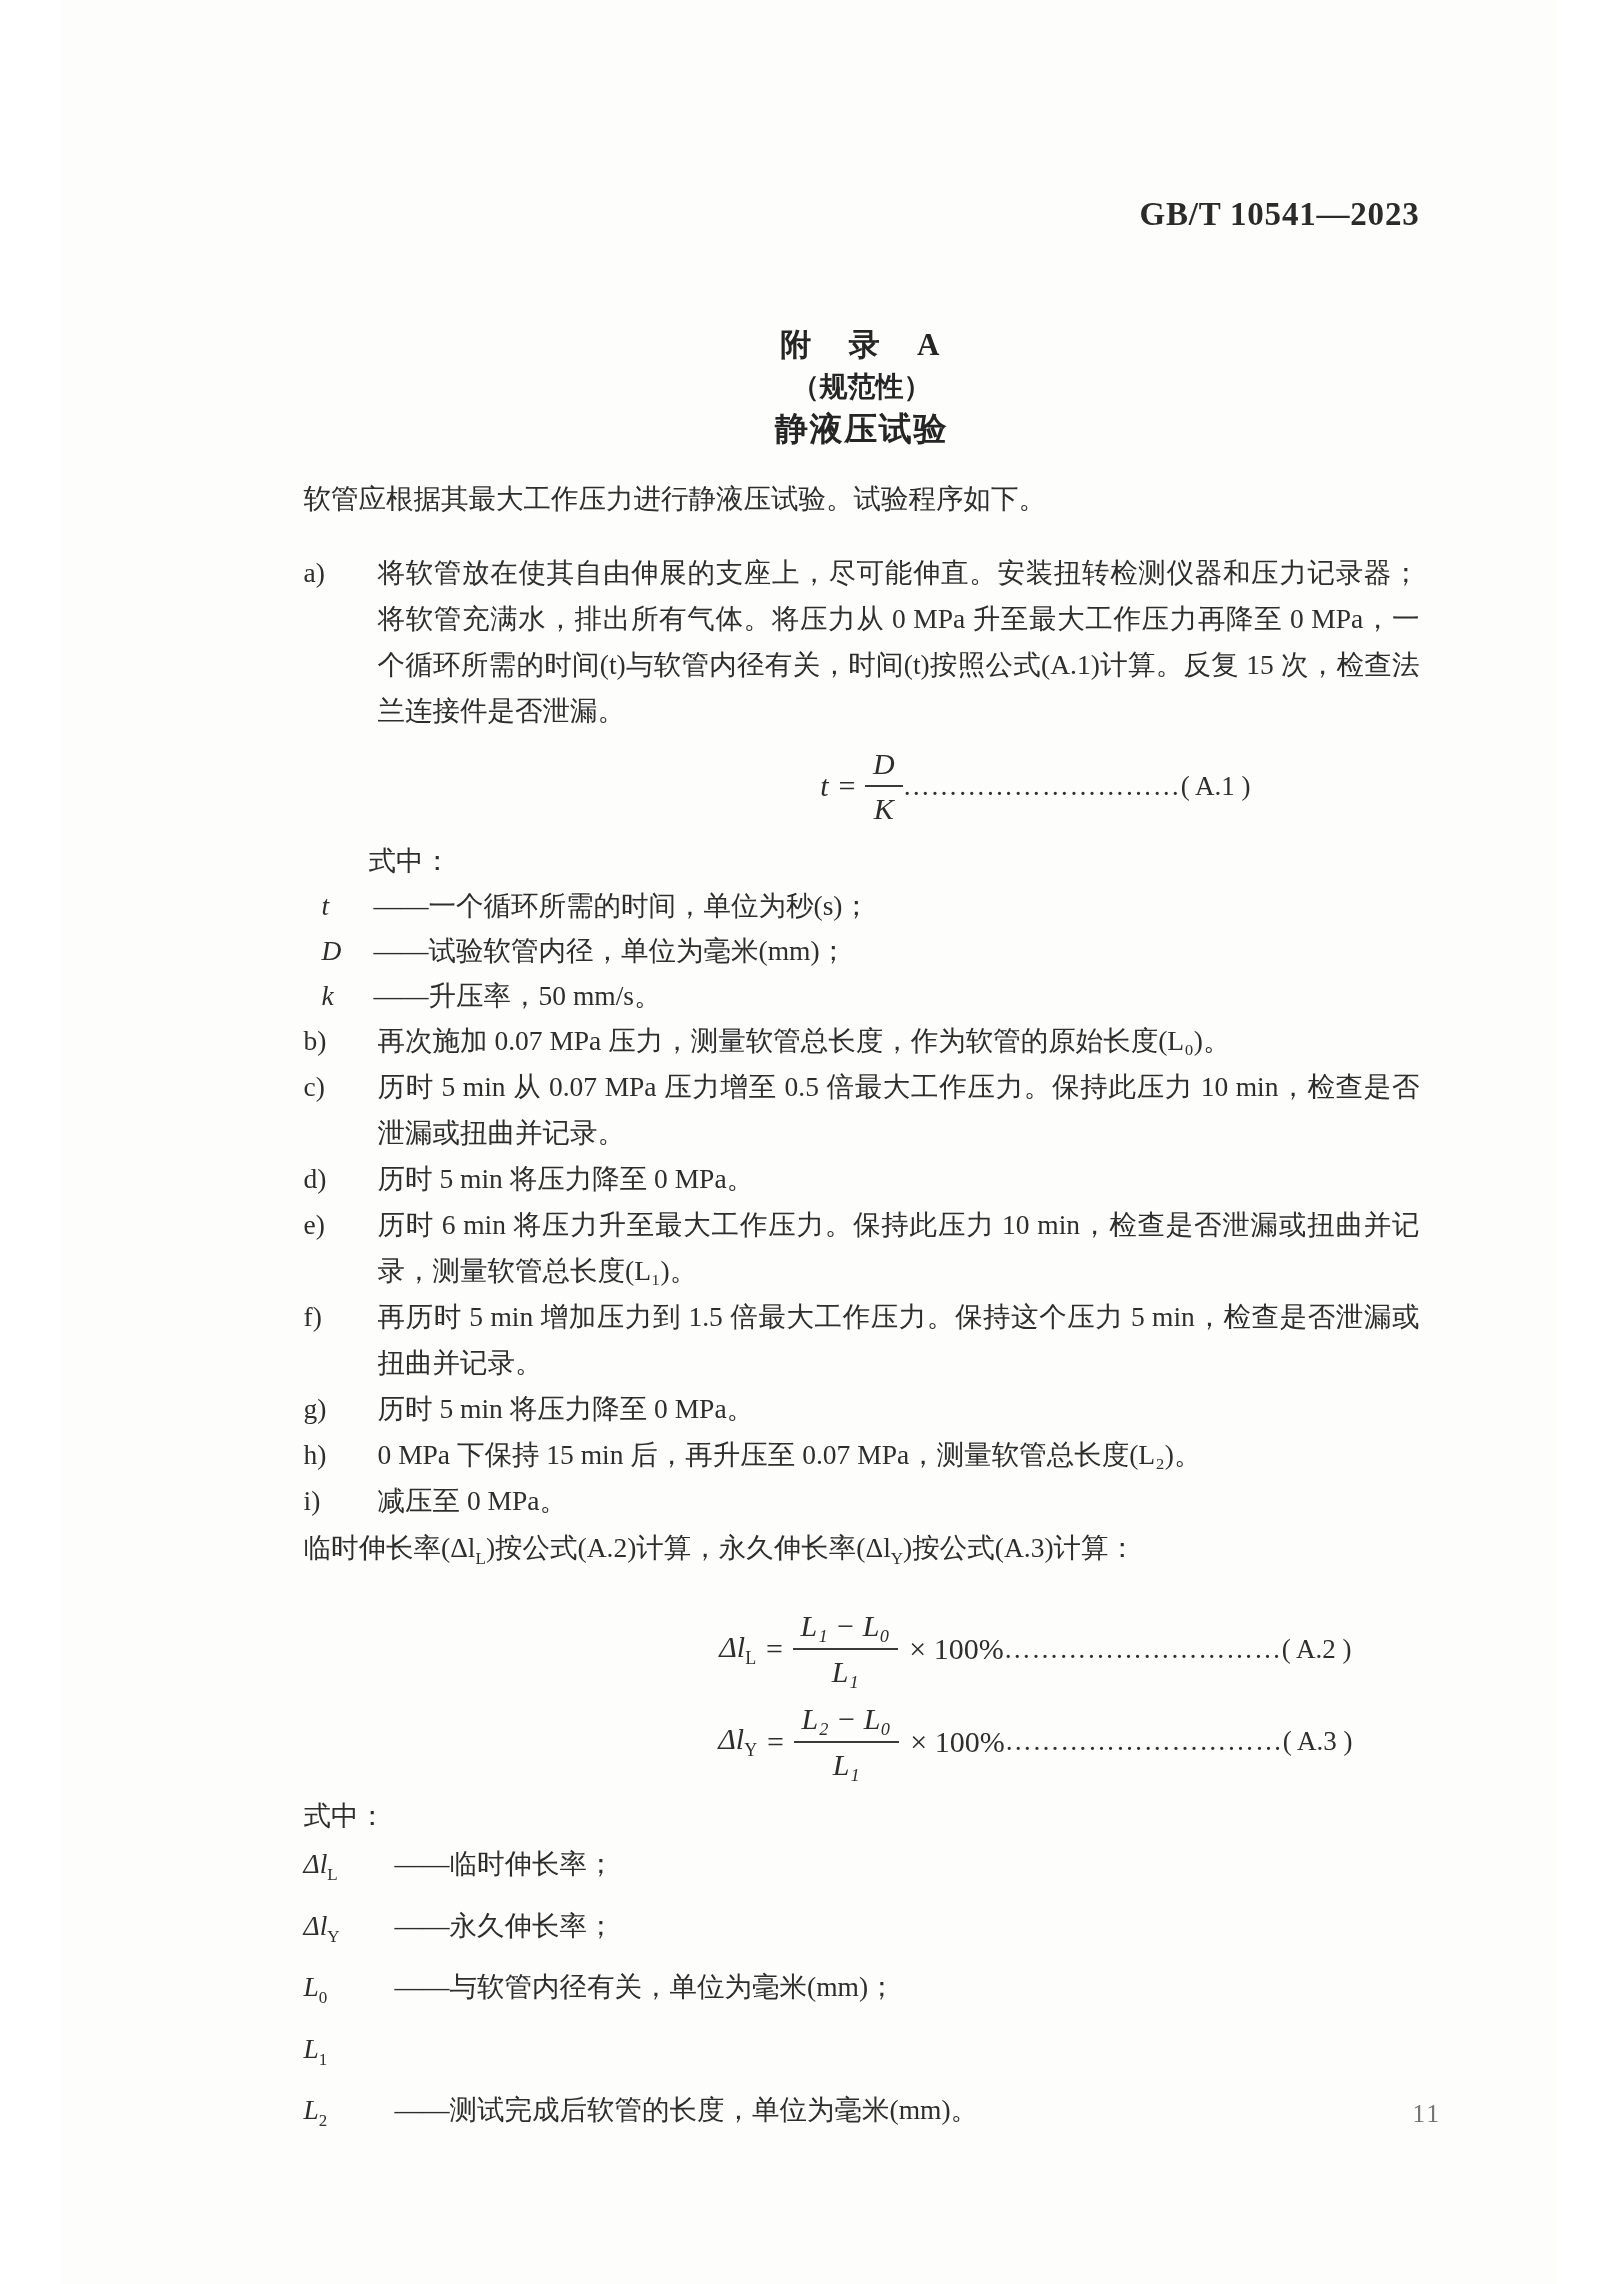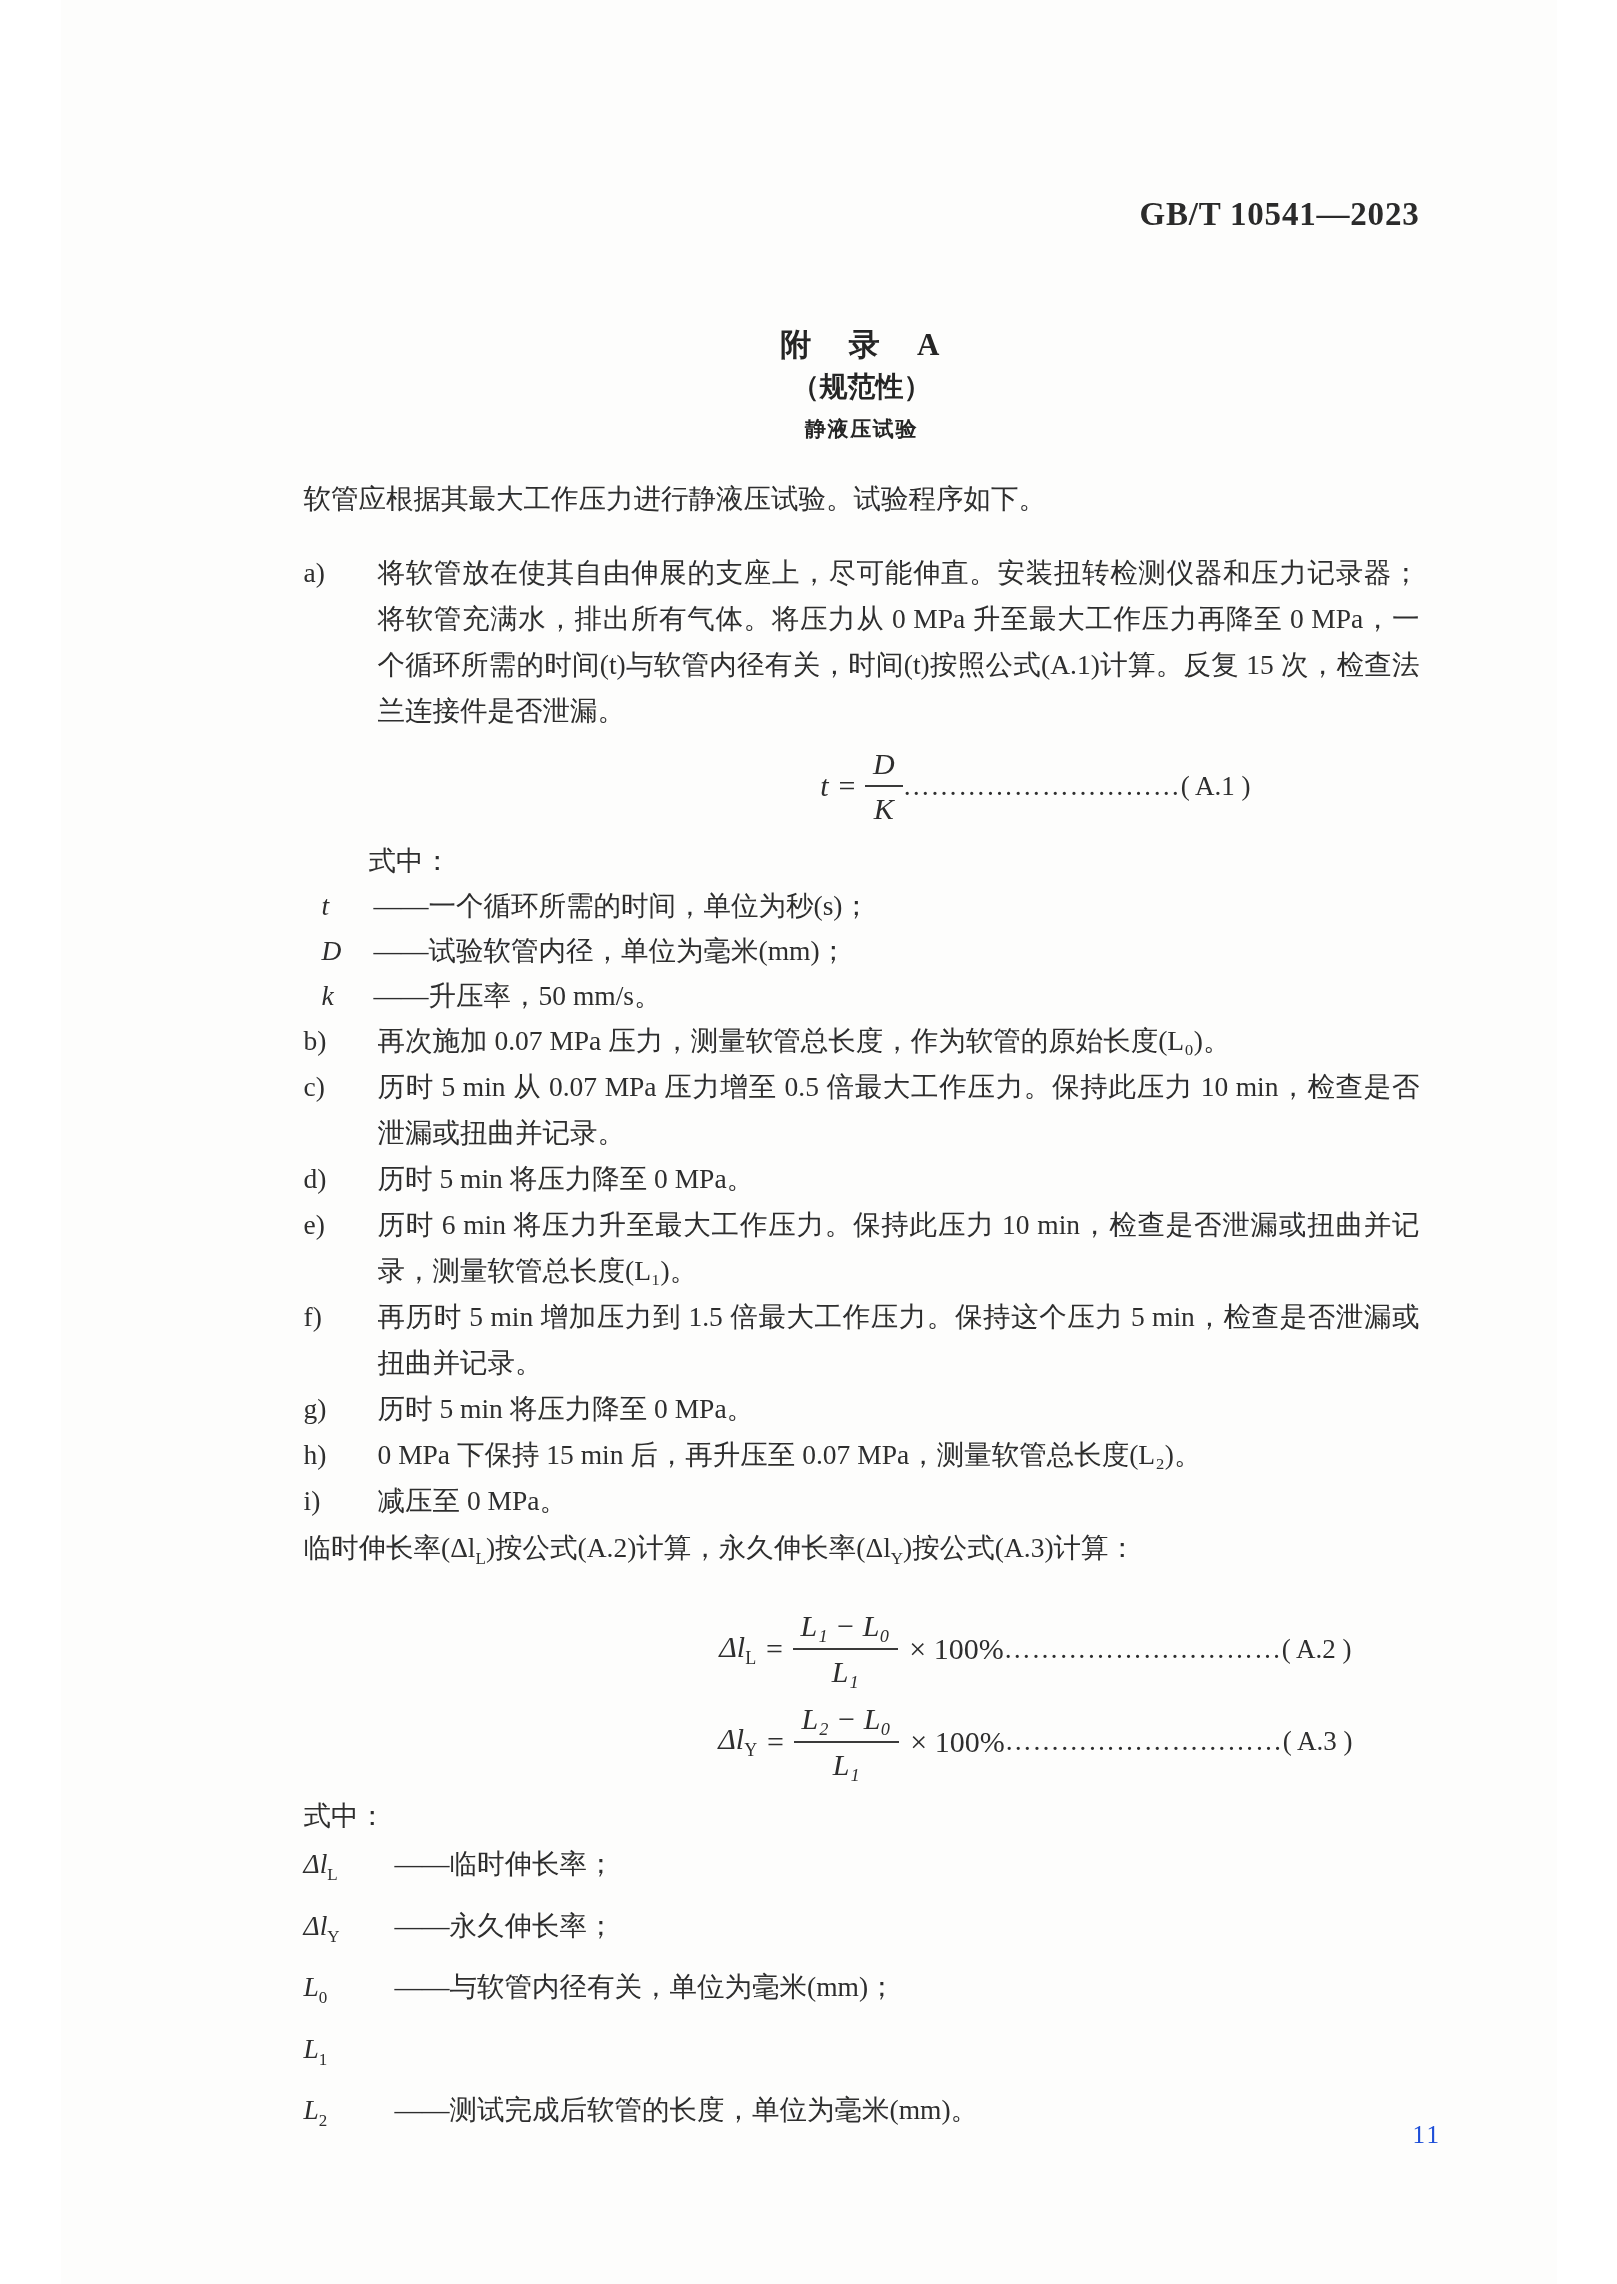--- a/index.html
+++ b/index.html
@@ -26,21 +26,21 @@
   }
   .content {
     position: absolute;
     top: 324px;
     left: 243px;
     right: 137px;
   }
   .title-block { text-align: center; font-weight: bold; color: #252525; }
   .title-line1 { font-size: 31px; letter-spacing: 3.2px; line-height: 42px; }
   .title-line2 { font-size: 28px; line-height: 42px; }
-  .title-line3 { font-size: 21px; letter-spacing: 1.6px; line-height: 42px; }
+  .title-line3 { font-size: 33px; letter-spacing: 1.6px; line-height: 42px; }
   .intro { margin-top: 26px; line-height: 46px; text-align: justify; }
   .proc-item { display: flex; line-height: 46px; text-align: justify; }
   .proc-item .item-label { flex: 0 0 74px; }
   .proc-item .item-text { flex: 1; }
   .formula-row {
     display: grid;
     grid-template-columns: 1fr auto 1fr;
     align-items: center;
     margin: 13px 0 11.3px 0;
     line-height: normal;
@@ -75,23 +75,22 @@
   .where-list.second .where-entry { line-height: 51px; }
   .where-list.second .where-symbol { flex: 0 0 91px; font-style: italic; }
   .where-symbol sub { font-size: 17px; font-style: normal; }
   .elongation-para { line-height: 46px; margin-top: 1.6px; }
   .elongation-para sub { font-size: 17px; }
   .page-number {
     position: absolute;
     top: 2100px;
     left: 1352px;
     font-size: 25px;
-    color: #1d4ed8;
+    color: #737373;
     letter-spacing: 2.4px;
-    margin-top: 21px;
   }
 </style>
 </head>
 <body>
 
 <div class="page">
 
   <div class="doc-header">GB/T 10541—2023</div>
 
   <div class="content">

